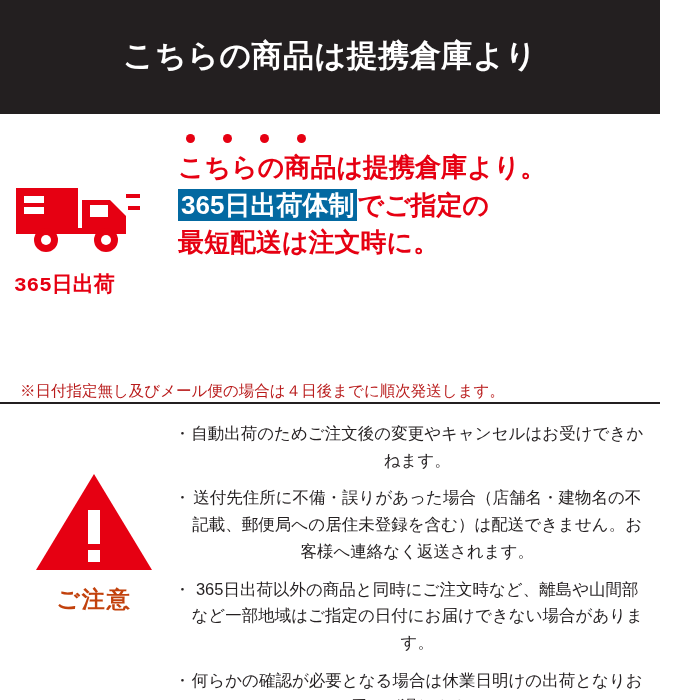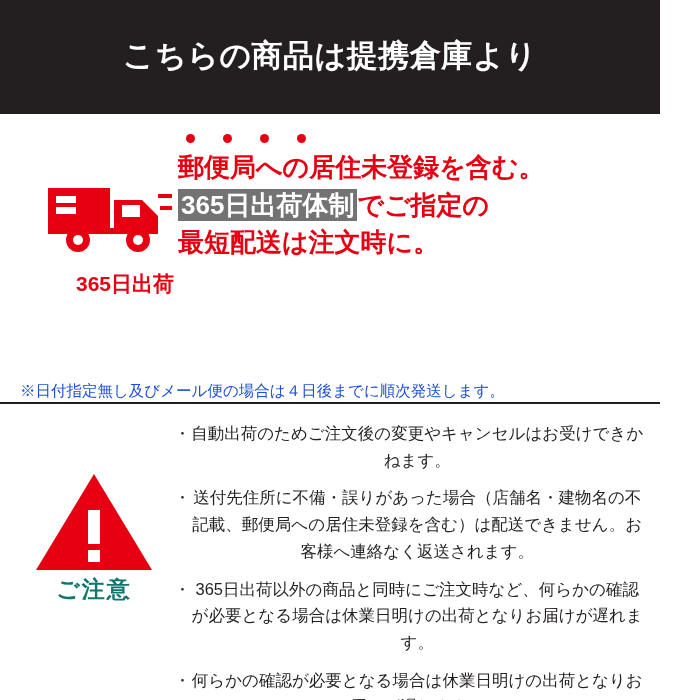--- a/index.html
+++ b/index.html
@@ -52,23 +52,24 @@
   .middle-body {
     display: flex;
     flex-direction: row;
     flex: 1 1 auto;
   }
   .truck-col {
     width: 160px;
     flex: 0 0 160px;
     display: flex;
     flex-direction: column;
-    align-items: flex-end;
+    align-items: flex-start;
     justify-content: flex-start;
     padding-top: 44px;
+    font-family: Liberation Mono, monospace;
   }
   .truck-icon {
     width: 128px;
     height: 84px;
   }
   .truck-label {
     color: #e60012;
     font-size: 21px;
     font-weight: bold;
     margin-top: 12px;
@@ -93,27 +94,27 @@
     background: #e60012;
   }
   .msg-line {
     font-size: 26px;
     font-weight: bold;
     color: #e60012;
     line-height: 1.45;
     white-space: nowrap;
   }
   .hl {
-    background: #737373;
+    background: #0369a1;
     color: #ffffff;
     padding: 1px 3px;
   }
   .note {
     font-size: 15.5px;
-    color: #1d4ed8;
+    color: #b91c1c;
     padding: 10px 2px 0 6px;
     line-height: 1.4;
     white-space: nowrap;
   }
 
   .divider {
     height: 2px;
     background: #231f20;
     flex: 0 0 2px;
   }
@@ -133,23 +134,24 @@
     flex-direction: column;
     align-items: center;
     justify-content: flex-start;
     padding-top: 52px;
   }
   .caution-tri {
     width: 120px;
     height: 104px;
   }
   .caution-label {
-    color: #0f766e;
+    color: #c2410c;
     font-size: 23px;
     font-weight: bold;
+    margin-top: 10px;
     letter-spacing: 2px;
   }
   .list-col {
     flex: 1 1 auto;
     padding-top: 2px;
   }
   .bullet-item {
     display: flex;
     flex-direction: row;
     font-size: 16.5px;
@@ -204,21 +206,21 @@
         <div class="truck-label">365日出荷</div>
       </div>
 
       <div class="msg-col">
         <div class="dots">
           <span class="dot"></span>
           <span class="dot"></span>
           <span class="dot"></span>
           <span class="dot"></span>
         </div>
-        <div class="msg-line">郵便局への居住未登録を含む。</div>
+        <div class="msg-line">こちらの商品は提携倉庫より。</div>
         <div class="msg-line"><span class="hl">365日出荷体制</span><span>でご指定の</span></div>
         <div class="msg-line">最短配送は注文時に。</div>
       </div>
 
     </div>
     <div class="note">※日付指定無し及びメール便の場合は４日後までに順次発送します。</div>
   </div>
 
   <div class="divider"></div>
 
@@ -236,21 +238,21 @@
       <div class="bullet-item">
         <span class="bullet-mark">・</span>
         <span class="bullet-text">自動出荷のためご注文後の変更やキャンセルはお受けできかねます。</span>
       </div>
       <div class="bullet-item">
         <span class="bullet-mark">・</span>
         <span class="bullet-text">送付先住所に不備・誤りがあった場合（店舗名・建物名の不記載、郵便局への居住未登録を含む）は配送できません。お客様へ連絡なく返送されます。</span>
       </div>
       <div class="bullet-item">
         <span class="bullet-mark">・</span>
-        <span class="bullet-text">365日出荷以外の商品と同時にご注文時など、何らかの確認が必要となる場合は休業日明けの出荷となりお届けが遅れます。</span>
+        <span class="bullet-text">365日出荷以外の商品と同時にご注文時など、離島や山間部など一部地域はご指定の日付にお届けできない場合があります。</span>
       </div>
       <div class="bullet-item">
         <span class="bullet-mark">・</span>
         <span class="bullet-text">何らかの確認が必要となる場合は休業日明けの出荷となりお届けが遅れます。</span>
       </div>
     </div>
   </div>
 
 </div>
 

